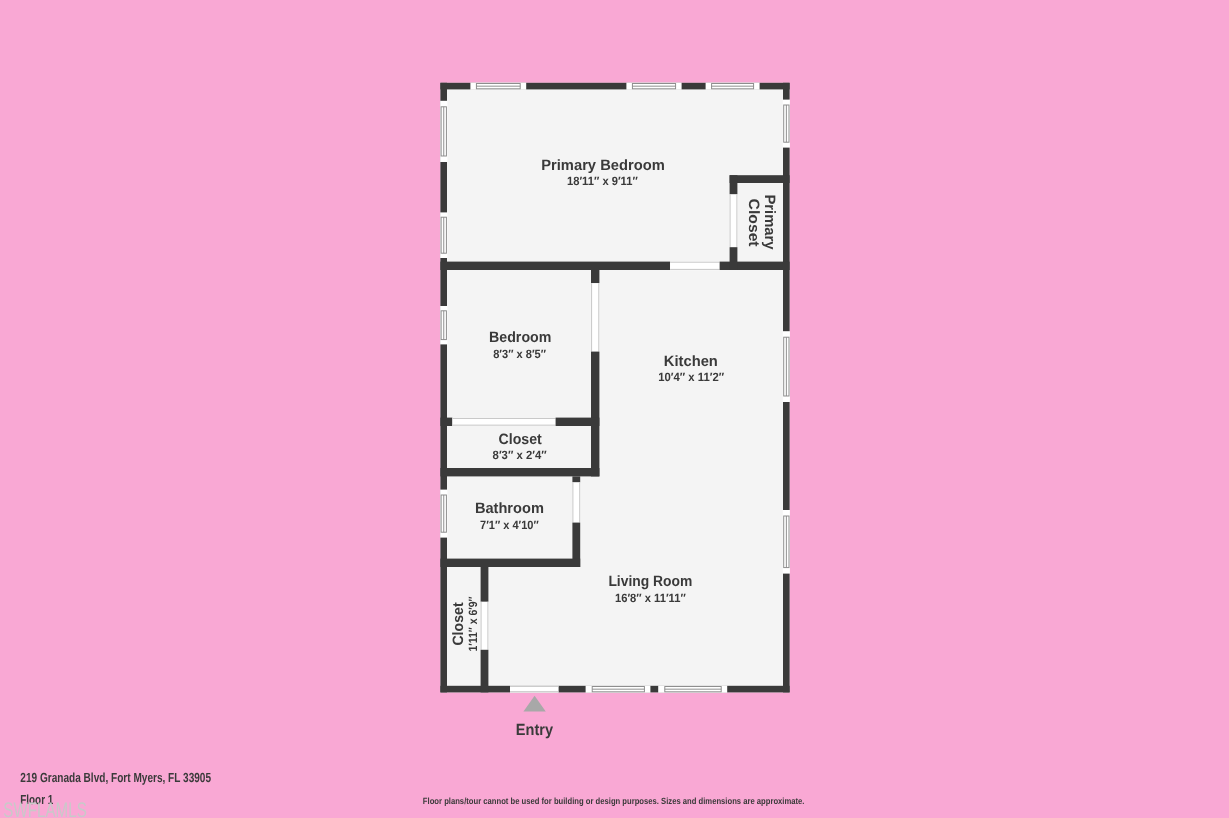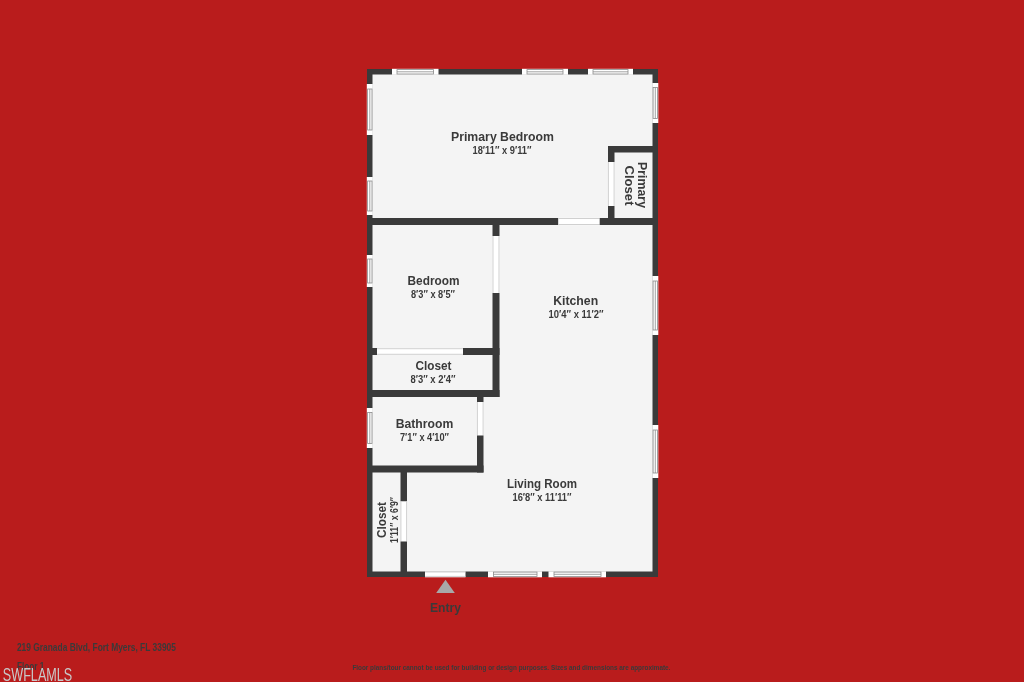--- a/index.html
+++ b/index.html
@@ -1,16 +1,16 @@
 <!DOCTYPE html>
 <html><head>
 <meta charset="utf-8">
 <style>
   html,body{margin:0;padding:0;background:#ffffff;}
-  .page{position:relative;width:1024px;height:682px;background:#b91c1c;overflow:hidden;
+  .page{position:relative;width:1024px;height:682px;background:#f9a8d4;overflow:hidden;
         font-family:"Liberation Sans", sans-serif;}
   svg{position:absolute;left:0;top:0;}
   text{fill:#3a3a3a;font-family:"Liberation Sans", sans-serif;font-weight:bold;}
 </style>
 </head>
 <body>
 <div class="page">
 <svg width="1024" height="682" viewBox="0 0 1024 682">
 
   <rect x="367" y="69" width="291" height="508" fill="#f4f4f4"></rect>

